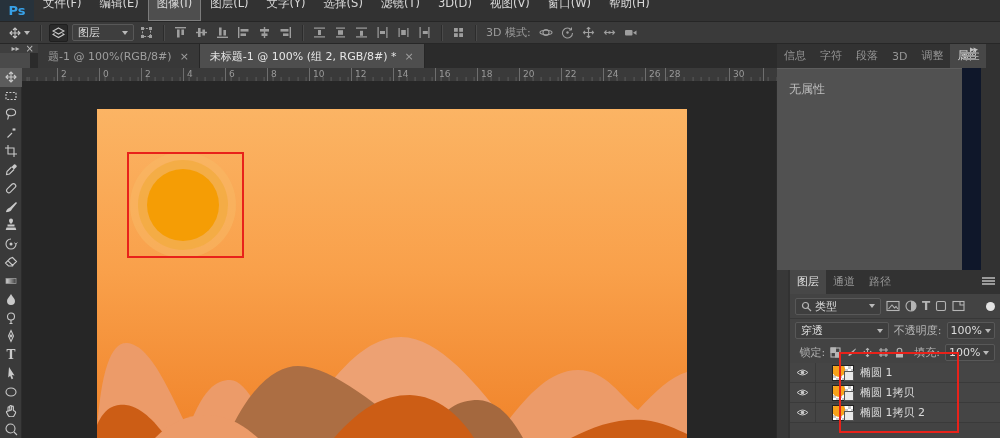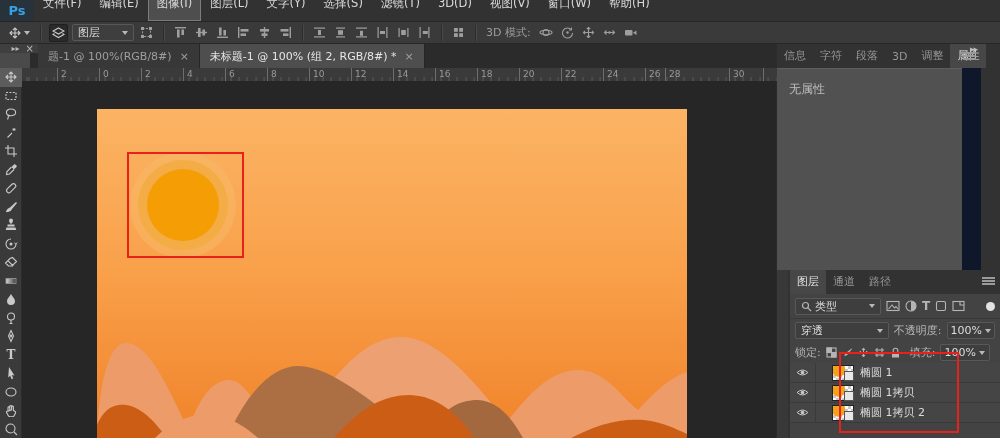--- a/index.html
+++ b/index.html
@@ -65,21 +65,21 @@
     display:flex;align-items:center;justify-content:center;}
   .props-group{position:absolute;left:777px;top:44px;width:204px;height:226px;background:#0f172a;}
   .panel-tabs{display:flex;align-items:flex-end;height:24px;background:#323232;position:relative;}
   .panel-tab{padding:4px 7px 5px 7px;font-size:11px;color:#969696;white-space:nowrap;}
   .panel-tab.active{background:#474747;color:#E2E2E2;}
   .panel-menu{position:absolute;right:5px;top:8px;width:13px;height:9px;}
   .mlines{display:block;width:13px;height:2px;background:#9A9A9A;box-shadow:0 3px 0 #9A9A9A,0 6px 0 #9A9A9A;}
   .props-content{position:absolute;left:0;top:24px;width:185px;height:202px;background:#515151;
     border-top:1px solid #5E5E5E;padding:12px 12px;color:#BEBEBE;font-size:12px;}
   .layers-group{position:absolute;left:790px;top:270px;width:210px;height:168px;background:#434343;}
-  .l-row{display:flex;align-items:center;gap:5px;padding:0 5px;}
+  .l-row{display:flex;align-items:center;gap:5px;padding:0 5px;justify-content:flex-end;}
   .l-filter{height:25px;border-bottom:1px solid #383838;}
   .l-blend{height:23px;}
   .l-lock{height:21px;}
   .small-label{color:#B5B5B5;font-size:11px;white-space:nowrap;}
   .lockico svg{stroke:#B5B5B5;fill:none;stroke-width:1.1;}
   .layer-list{position:absolute;left:0;top:93px;width:210px;height:75px;overflow:hidden;}
   .layer-row{display:flex;align-items:center;height:20px;border-bottom:1px solid #3A3A3A;background:#454545;}
   .layer-row.selected{background:#595959;}
   .eye-cell{width:26px;align-self:stretch;display:flex;align-items:center;justify-content:center;
     border-right:1px solid #3A3A3A;}

